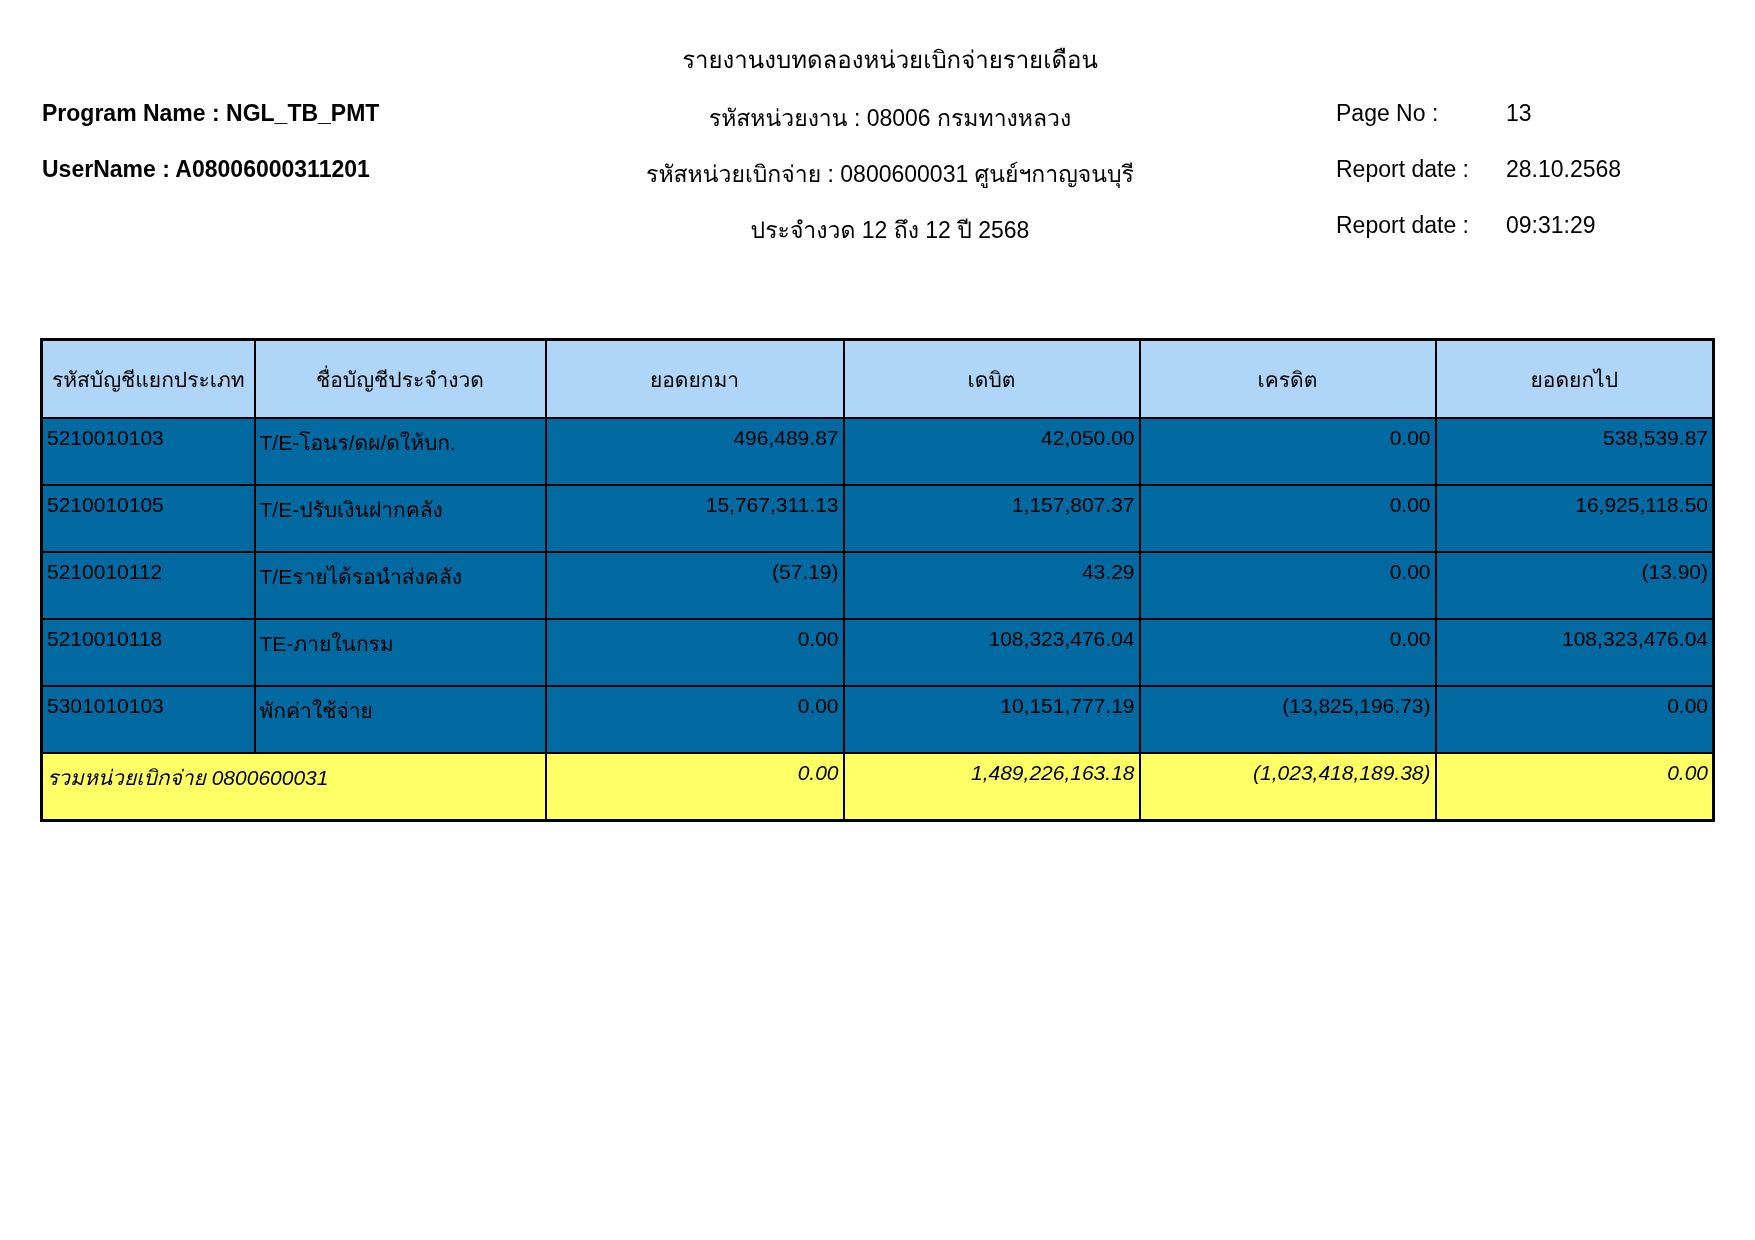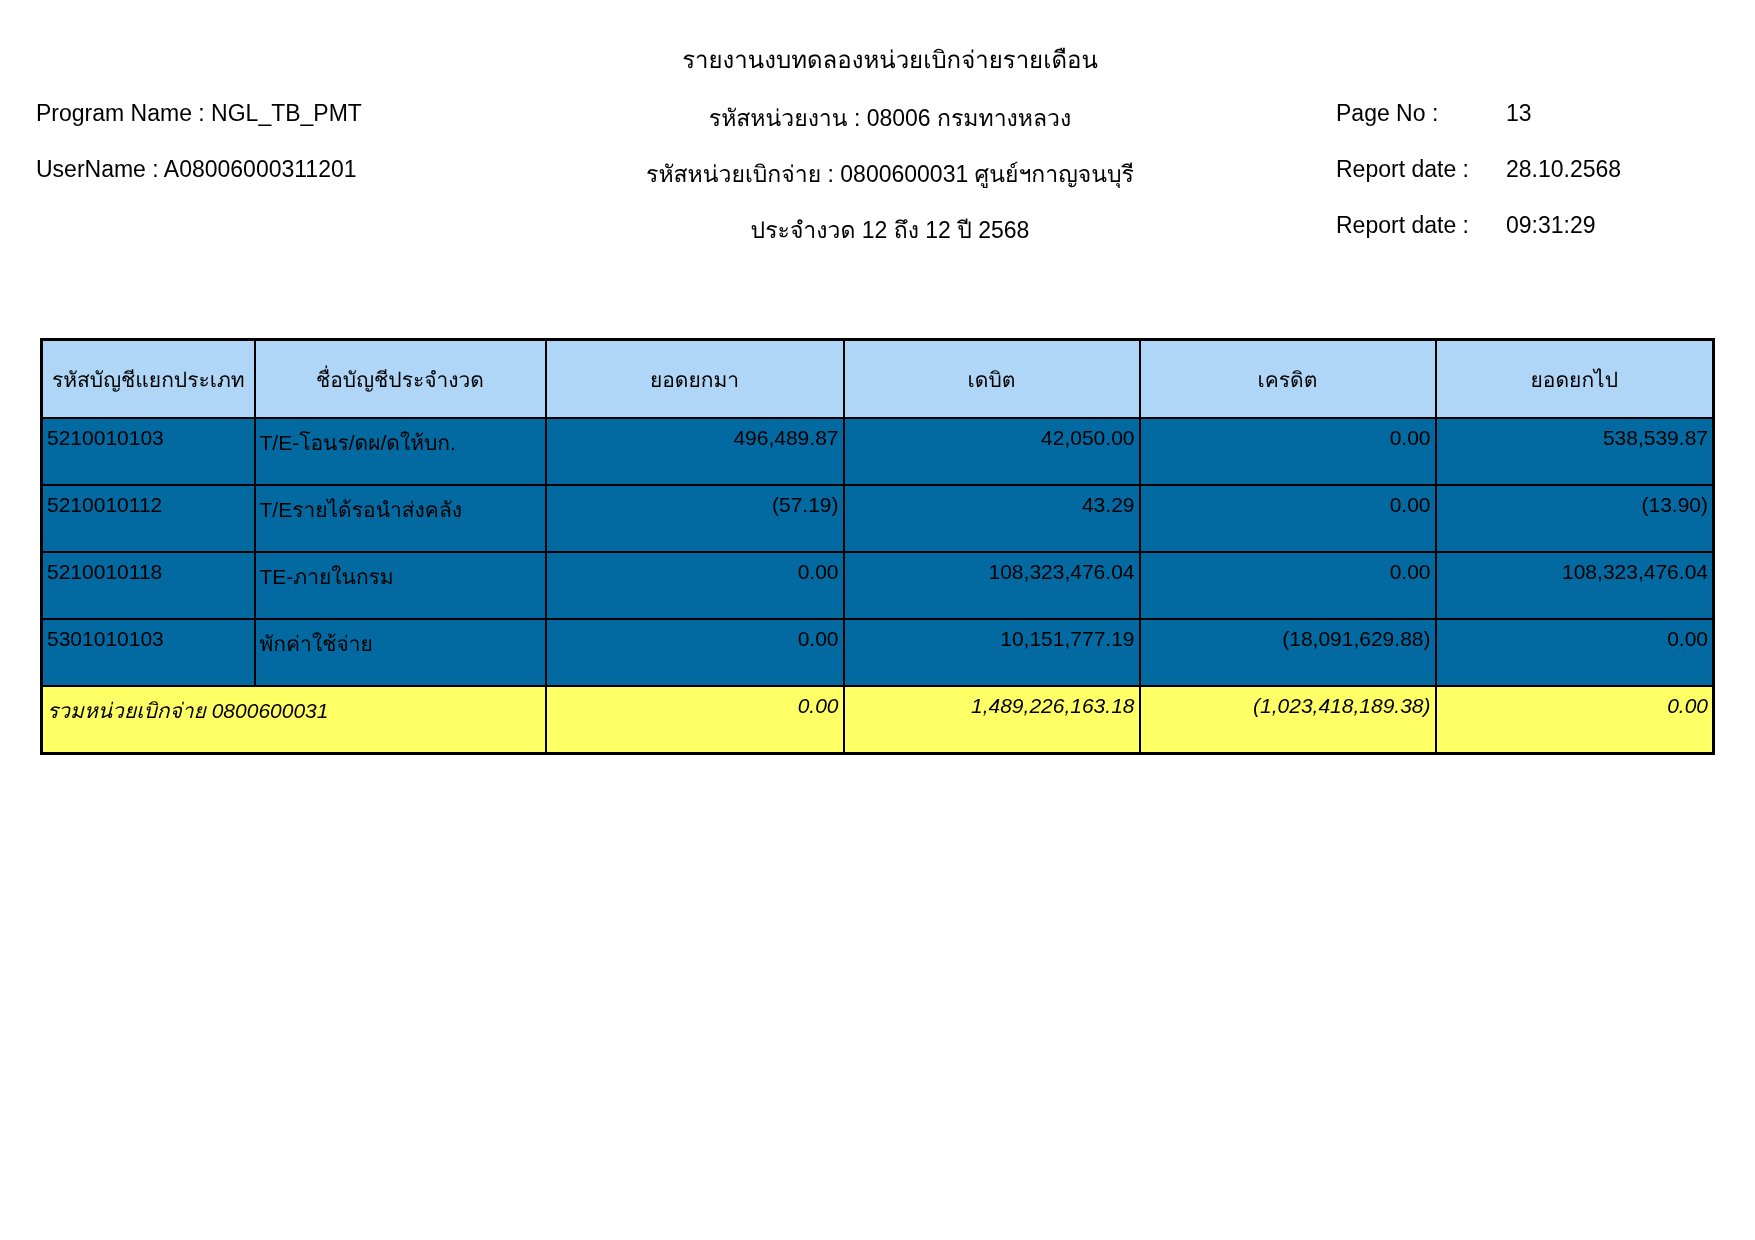--- a/index.html
+++ b/index.html
@@ -13,21 +13,21 @@
     background:#ffffff;color:#000000;
     font-family:"Liberation Sans", sans-serif;
     position:relative;overflow:hidden;
   }
   .abs{position:absolute;white-space:nowrap;}
   .doc-title{
     top:40px;left:590px;width:600px;
     text-align:center;font-size:24px;
   }
   .hdr{font-size:23px;}
-  .left-col{left:36px;}
+  .left-col{left:42px;font-weight:bold;}
   .center-col{left:540px;width:700px;text-align:center;}
   .rlabel{left:1336px;}
   .rvalue{left:1506px;}
   .row1{top:100px;}
   .row2{top:156px;}
   .row3{top:212px;}
 
   table.tb{
     position:absolute;top:338px;left:40px;
     width:1672px;
@@ -100,41 +100,49 @@
   <tbody>
     <tr>
       <td class="code">5210010103</td>
       <td class="name">T/E-โอนร/ดผ/ดให้บก.</td>
       <td class="num">496,489.87</td>
       <td class="num">42,050.00</td>
       <td class="num">0.00</td>
       <td class="num">538,539.87</td>
     </tr>
     <tr>
+      <td class="code">5210010105</td>
+      <td class="name">T/E-ปรับเงินฝากคลัง</td>
+      <td class="num">15,767,311.13</td>
+      <td class="num">1,157,807.37</td>
+      <td class="num">0.00</td>
+      <td class="num">16,925,118.50</td>
+    </tr>
+    <tr>
       <td class="code">5210010112</td>
       <td class="name">T/Eรายได้รอนำส่งคลัง</td>
       <td class="num">(57.19)</td>
       <td class="num">43.29</td>
       <td class="num">0.00</td>
       <td class="num">(13.90)</td>
     </tr>
     <tr>
       <td class="code">5210010118</td>
       <td class="name">TE-ภายในกรม</td>
       <td class="num">0.00</td>
       <td class="num">108,323,476.04</td>
       <td class="num">0.00</td>
       <td class="num">108,323,476.04</td>
     </tr>
     <tr>
       <td class="code">5301010103</td>
       <td class="name">พักค่าใช้จ่าย</td>
       <td class="num">0.00</td>
       <td class="num">10,151,777.19</td>
-      <td class="num">(18,091,629.88)</td>
+      <td class="num">(13,825,196.73)</td>
       <td class="num">0.00</td>
     </tr>
     <tr class="total">
       <td class="total-label" colspan="2">รวมหน่วยเบิกจ่าย 0800600031</td>
       <td class="num">0.00</td>
       <td class="num">1,489,226,163.18</td>
       <td class="num">(1,023,418,189.38)</td>
       <td class="num">0.00</td>
     </tr>
   </tbody>

